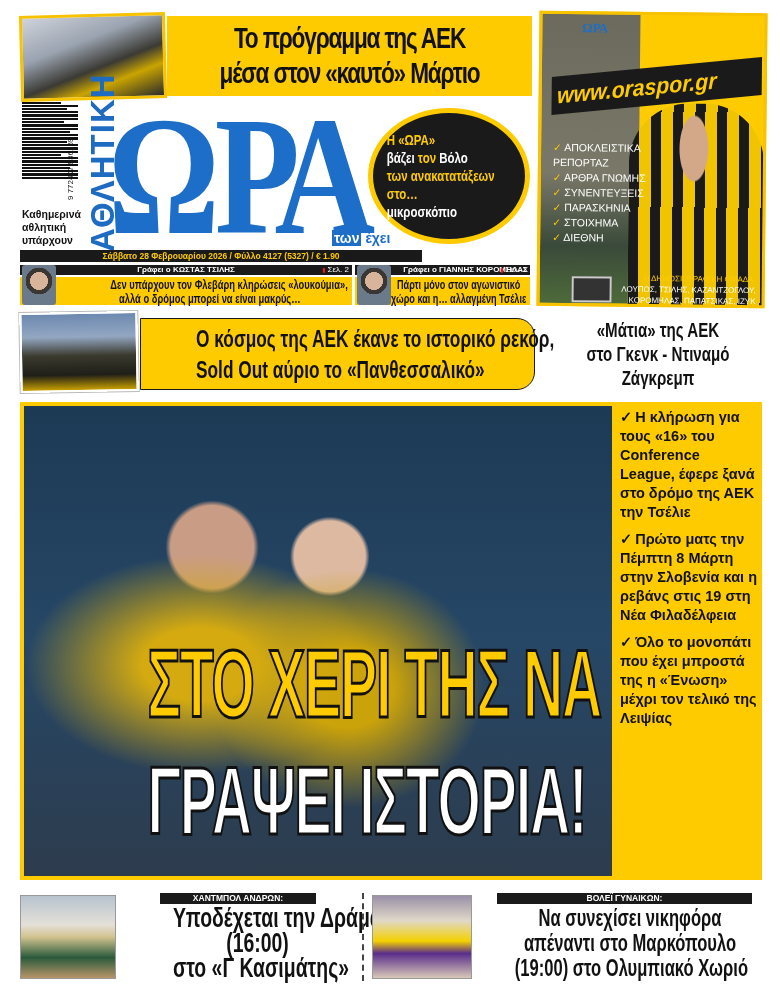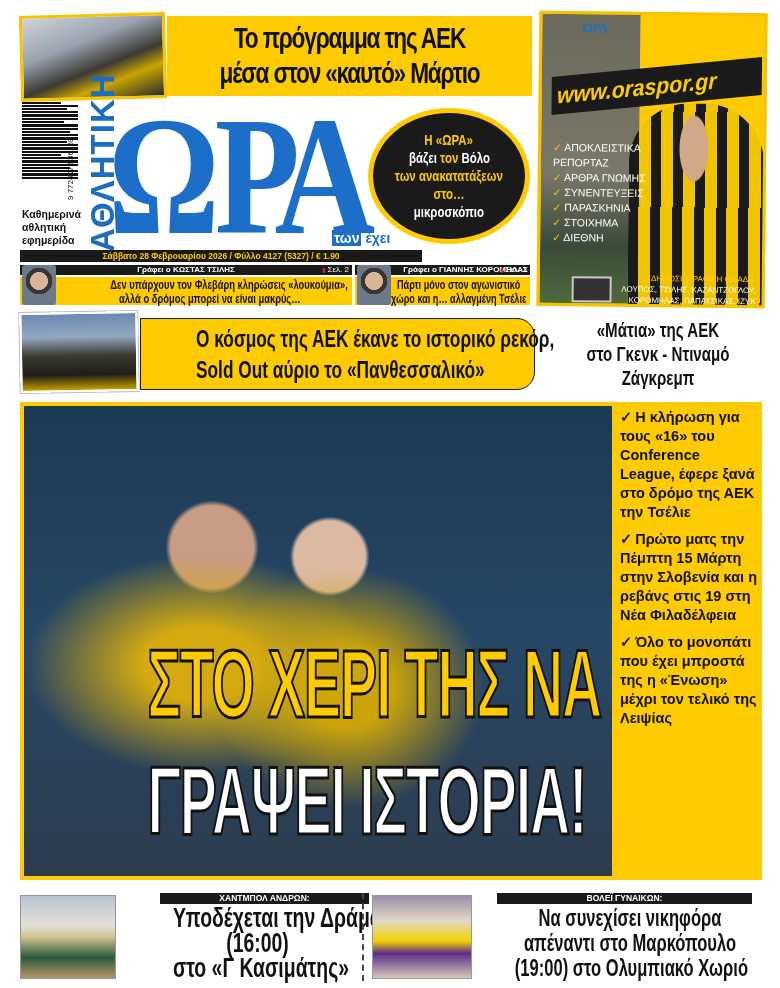--- a/index.html
+++ b/index.html
@@ -18,21 +18,21 @@
   .barcode { left: 22px; top: 102px; width: 56px; height: 100px; display: flex; flex-direction: column; gap: 1px; }
   .barcode .bar { height: 2px; background: #111; }
   .barcode-num { left: 66px; top: 120px; font-size: 8px; color: #111; transform: rotate(-90deg); transform-origin: left top; white-space: nowrap; }
   .tagline { left: 22px; top: 208px; width: 60px; font-size: 10.5px; line-height: 13px; font-weight: bold; color: #111; }
   .athlitiki { left: 84px; top: 252px; font-size: 33px; font-weight: bold; color: #1e6bc2; transform: rotate(-90deg); transform-origin: left top; letter-spacing: 1px; white-space: nowrap; }
   .logo { left: 108px; top: 96px; font-family: "Liberation Serif", serif; font-size: 170px; line-height: 160px; color: #1c6ec8; font-weight: bold; letter-spacing: -6px; transform: scaleX(0.82); transform-origin: left top; white-space: nowrap; }
   .logo-sub { left: 332px; top: 230px; font-size: 14px; color: #1c6ec8; font-weight: bold; }
   .logo-sub .ton { background: #1c6ec8; color: #fff; padding: 0 2px; }
 
   .bubble { left: 368px; top: 108px; width: 162px; height: 136px; border-radius: 50%; background: #1a1a1a;
-            border: 5px solid #fecb00; display: flex; flex-direction: column; align-items: center; justify-content: center; }
+            border: 5px solid #fecb00; display: flex; flex-direction: column; justify-content: center; }
   .bubble span { display: block; font-weight: bold; font-size: 14px; line-height: 18px; white-space: nowrap; transform: scaleX(0.82); }
   .y { color: #fecb00; } .w { color: #fff; }
 
   
   .datebar { left: 20px; top: 250px; width: 402px; height: 12px; background: #1a1a1a; color: #fecb00; font-size: 8.5px; font-weight: bold; text-align: center; line-height: 12px; }
 
   
   .col { top: 265px; height: 40px; }
   .col .head { position: absolute; left: 0; top: 0; right: 0; height: 10px; background: #1a1a1a; color: #fff; font-size: 8px; font-weight: bold; line-height: 10px; text-align: center; }
   .col .sel { position: absolute; right: 3px; top: 0; color: #fff; font-size: 8px; line-height: 10px; }
@@ -119,21 +119,21 @@
     <div class="bar"></div>
   <div class="bar" style="width:85%"></div>
     <div class="bar"></div>
     <div class="bar" style="height:3px"></div>
     <div class="bar"></div>
 </div>
 <div class="abs barcode-num" style="top:200px">9 772407 936169</div>
 <div class="abs tagline">
   <div>Καθημερινά</div>
   <div>αθλητική</div>
-  <div>εφημερίδα</div>
+  <div>υπάρχουν</div>
 </div>
 <div class="abs athlitiki">ΑΘΛΗΤΙΚΗ</div>
 <div class="abs logo">ΩΡΑ</div>
 <div class="abs logo-sub">
   <span class="ton">των</span>
   <span>έχει</span>
 </div>
 
 <div class="abs bubble">
   <span class="y">Η «ΩΡΑ»</span>
@@ -201,27 +201,27 @@
   <span>Ζάγκρεμπ</span>
 </div>
 
 <div class="abs main">
   <div class="main-photo">
     <div class="hl hl1">ΣΤΟ ΧΕΡΙ ΤΗΣ ΝΑ</div>
     <div class="hl hl2">ΓΡΑΨΕΙ ΙΣΤΟΡΙΑ!</div>
   </div>
   <div class="bullets">
     <div class="bullet"><span class="check">✓</span><span>Η κλήρωση για τους «16» του Conference League, έφερε ξανά στο δρόμο της ΑΕΚ την Τσέλιε</span></div>
-    <div class="bullet"><span class="check">✓</span><span>Πρώτο ματς την Πέμπτη 15 Μάρτη στην Σλοβενία και η ρεβάνς στις 19 στη Νέα Φιλαδέλφεια</span></div>
+    <div class="bullet"><span class="check">✓</span><span>Πρώτο ματς την Πέμπτη 8 Μάρτη στην Σλοβενία και η ρεβάνς στις 19 στη Νέα Φιλαδέλφεια</span></div>
     <div class="bullet"><span class="check">✓</span><span>Όλο το μονοπάτι που έχει μπροστά της η «Ένωση» μέχρι τον τελικό της Λειψίας</span></div>
   </div>
 </div>
 
 <div class="abs bstrip-photo bp1"></div>
-<div class="abs btag" style="left:160px;width:209px">ΧΑΝΤΜΠΟΛ ΑΝΔΡΩΝ:</div>
+<div class="abs btag" style="left:160px;width:156px">ΧΑΝΤΜΠΟΛ ΑΝΔΡΩΝ:</div>
 <div class="abs btxt" style="left:140px;top:906px;width:235px;font-size:27px;line-height:25px">
   <span>Υποδέχεται την Δράμα</span>
   <span>(16:00)</span>
   <span>στο «Γ Κασιμάτης»</span>
 </div>
 <div class="abs divider"></div>
 <div class="abs bstrip-photo bp2" style="width:100px"></div>
 <div class="abs btag" style="left:497px;width:255px">ΒΟΛΕΪ ΓΥΝΑΙΚΩΝ:</div>
 <div class="abs btxt" style="left:470px;top:906px;width:320px;font-size:23px;line-height:25px">
   <span>Να συνεχίσει νικηφόρα</span>

